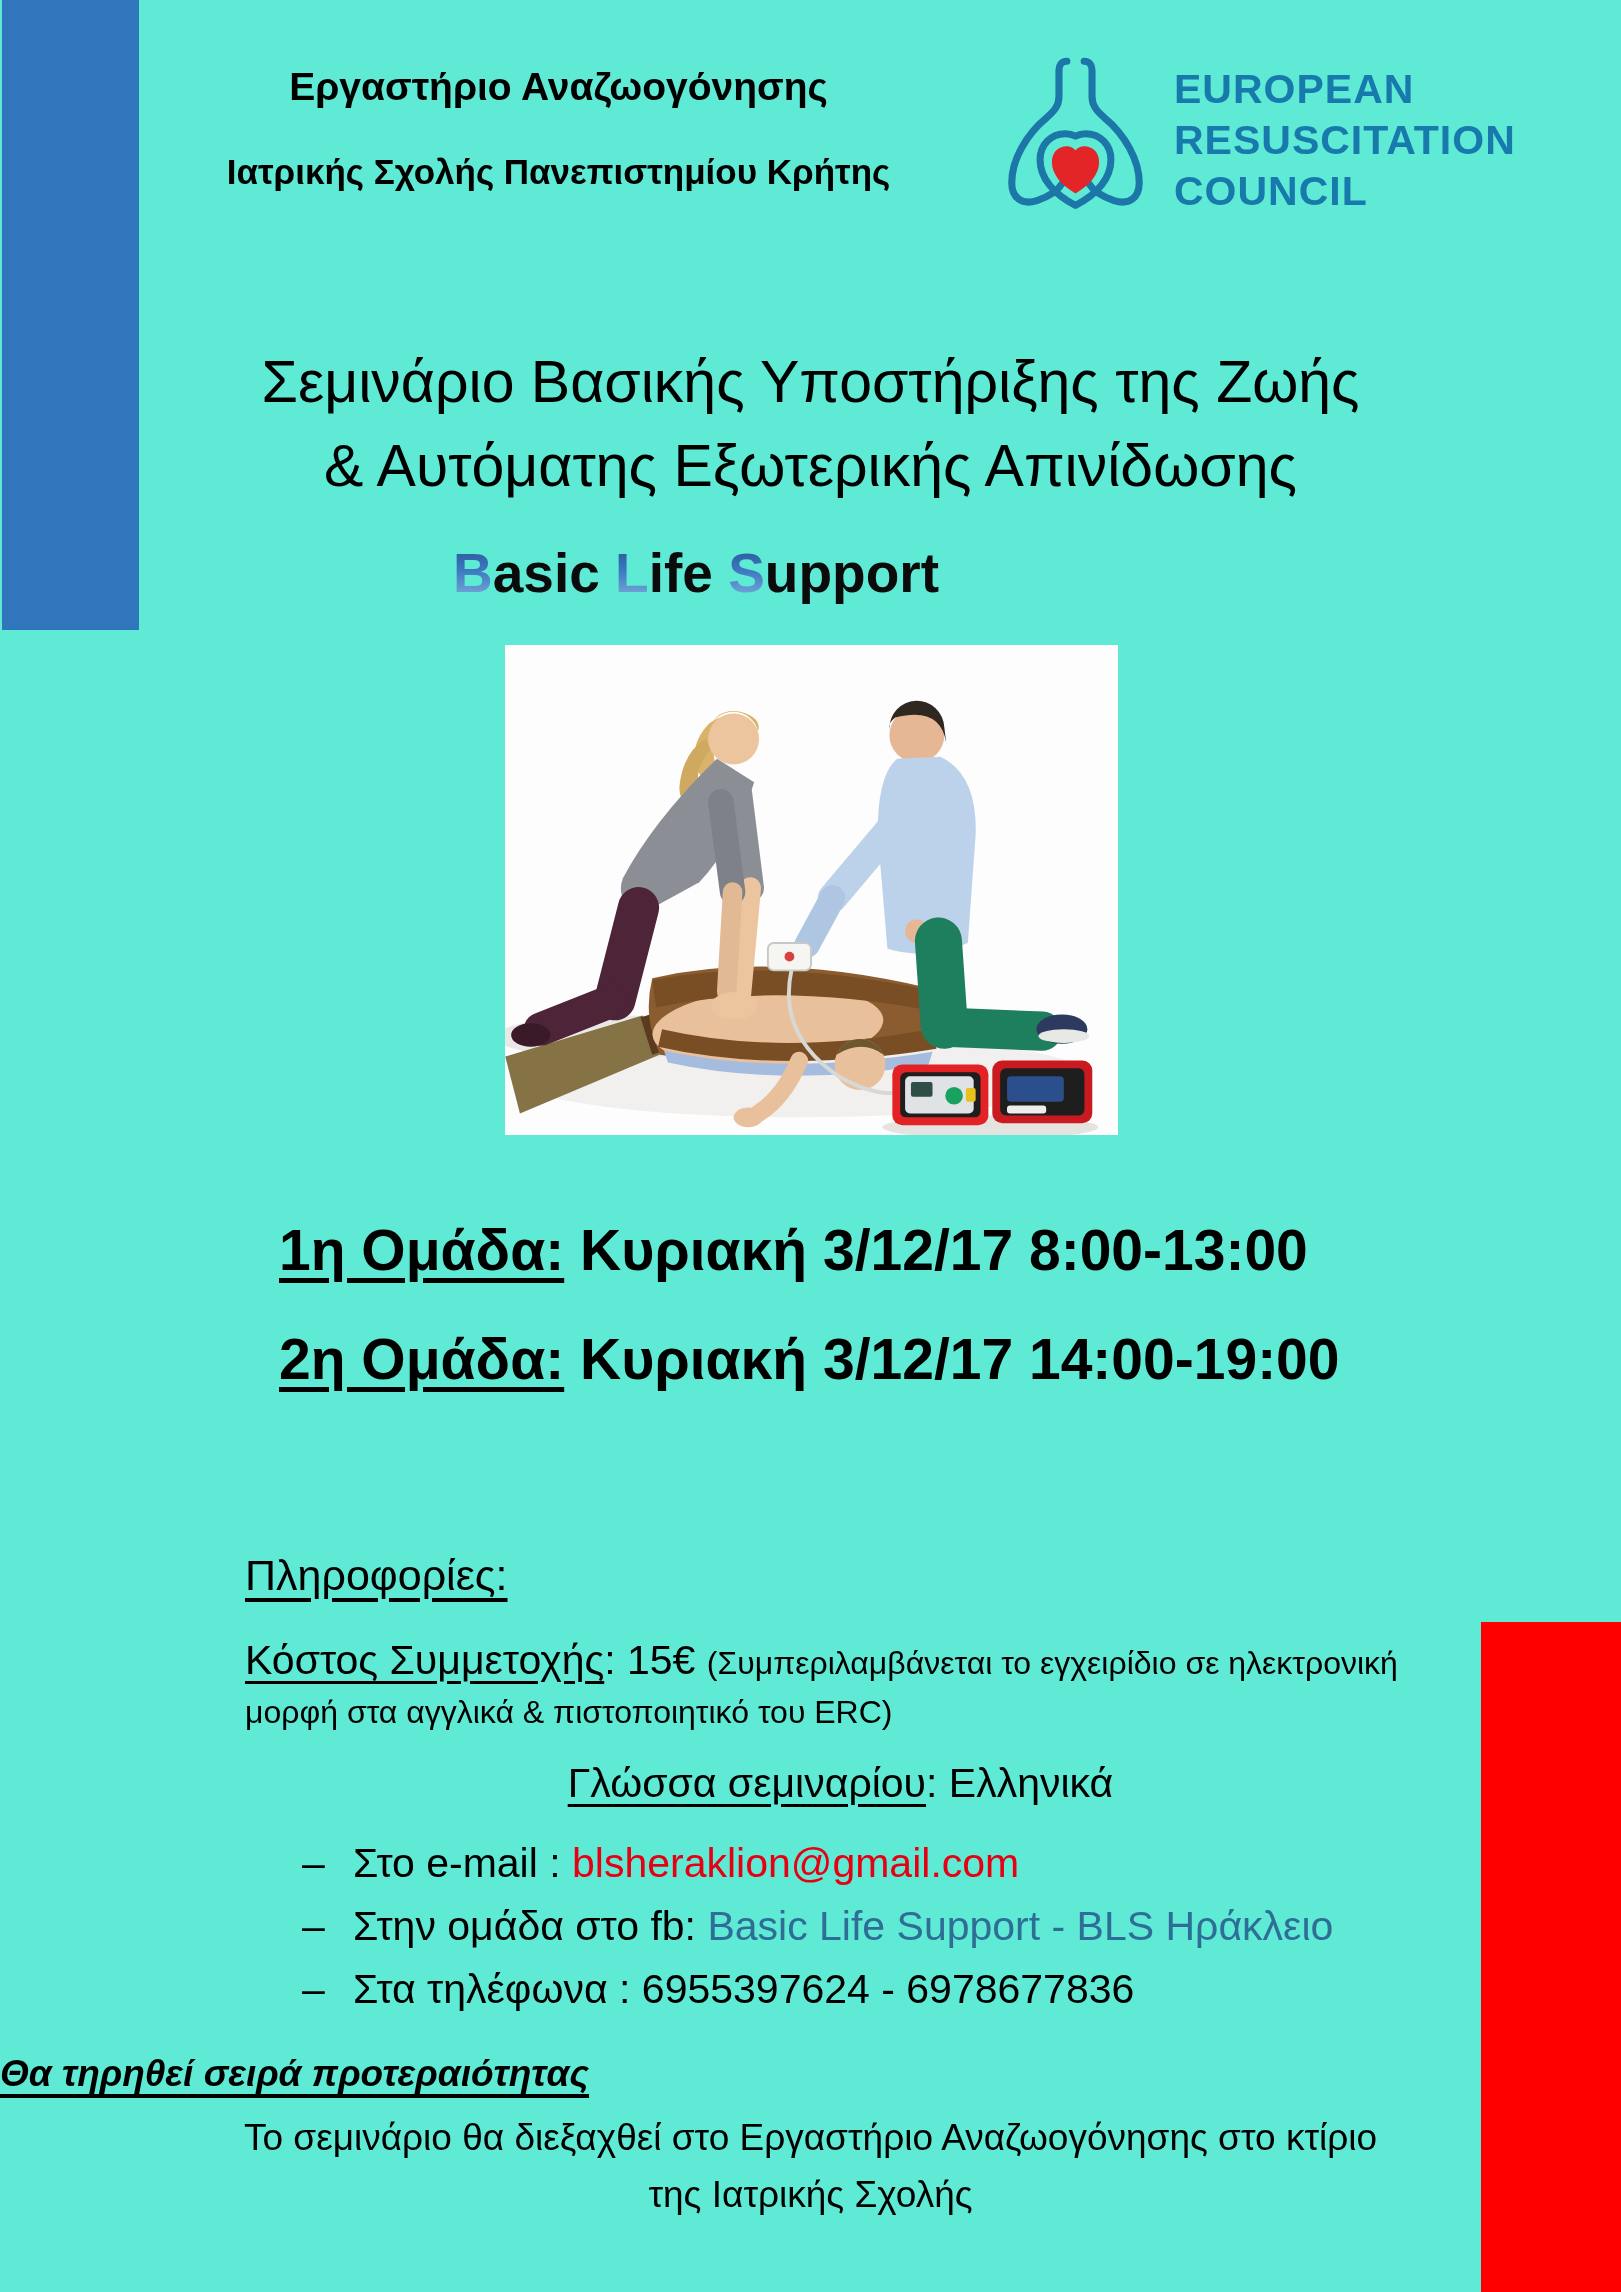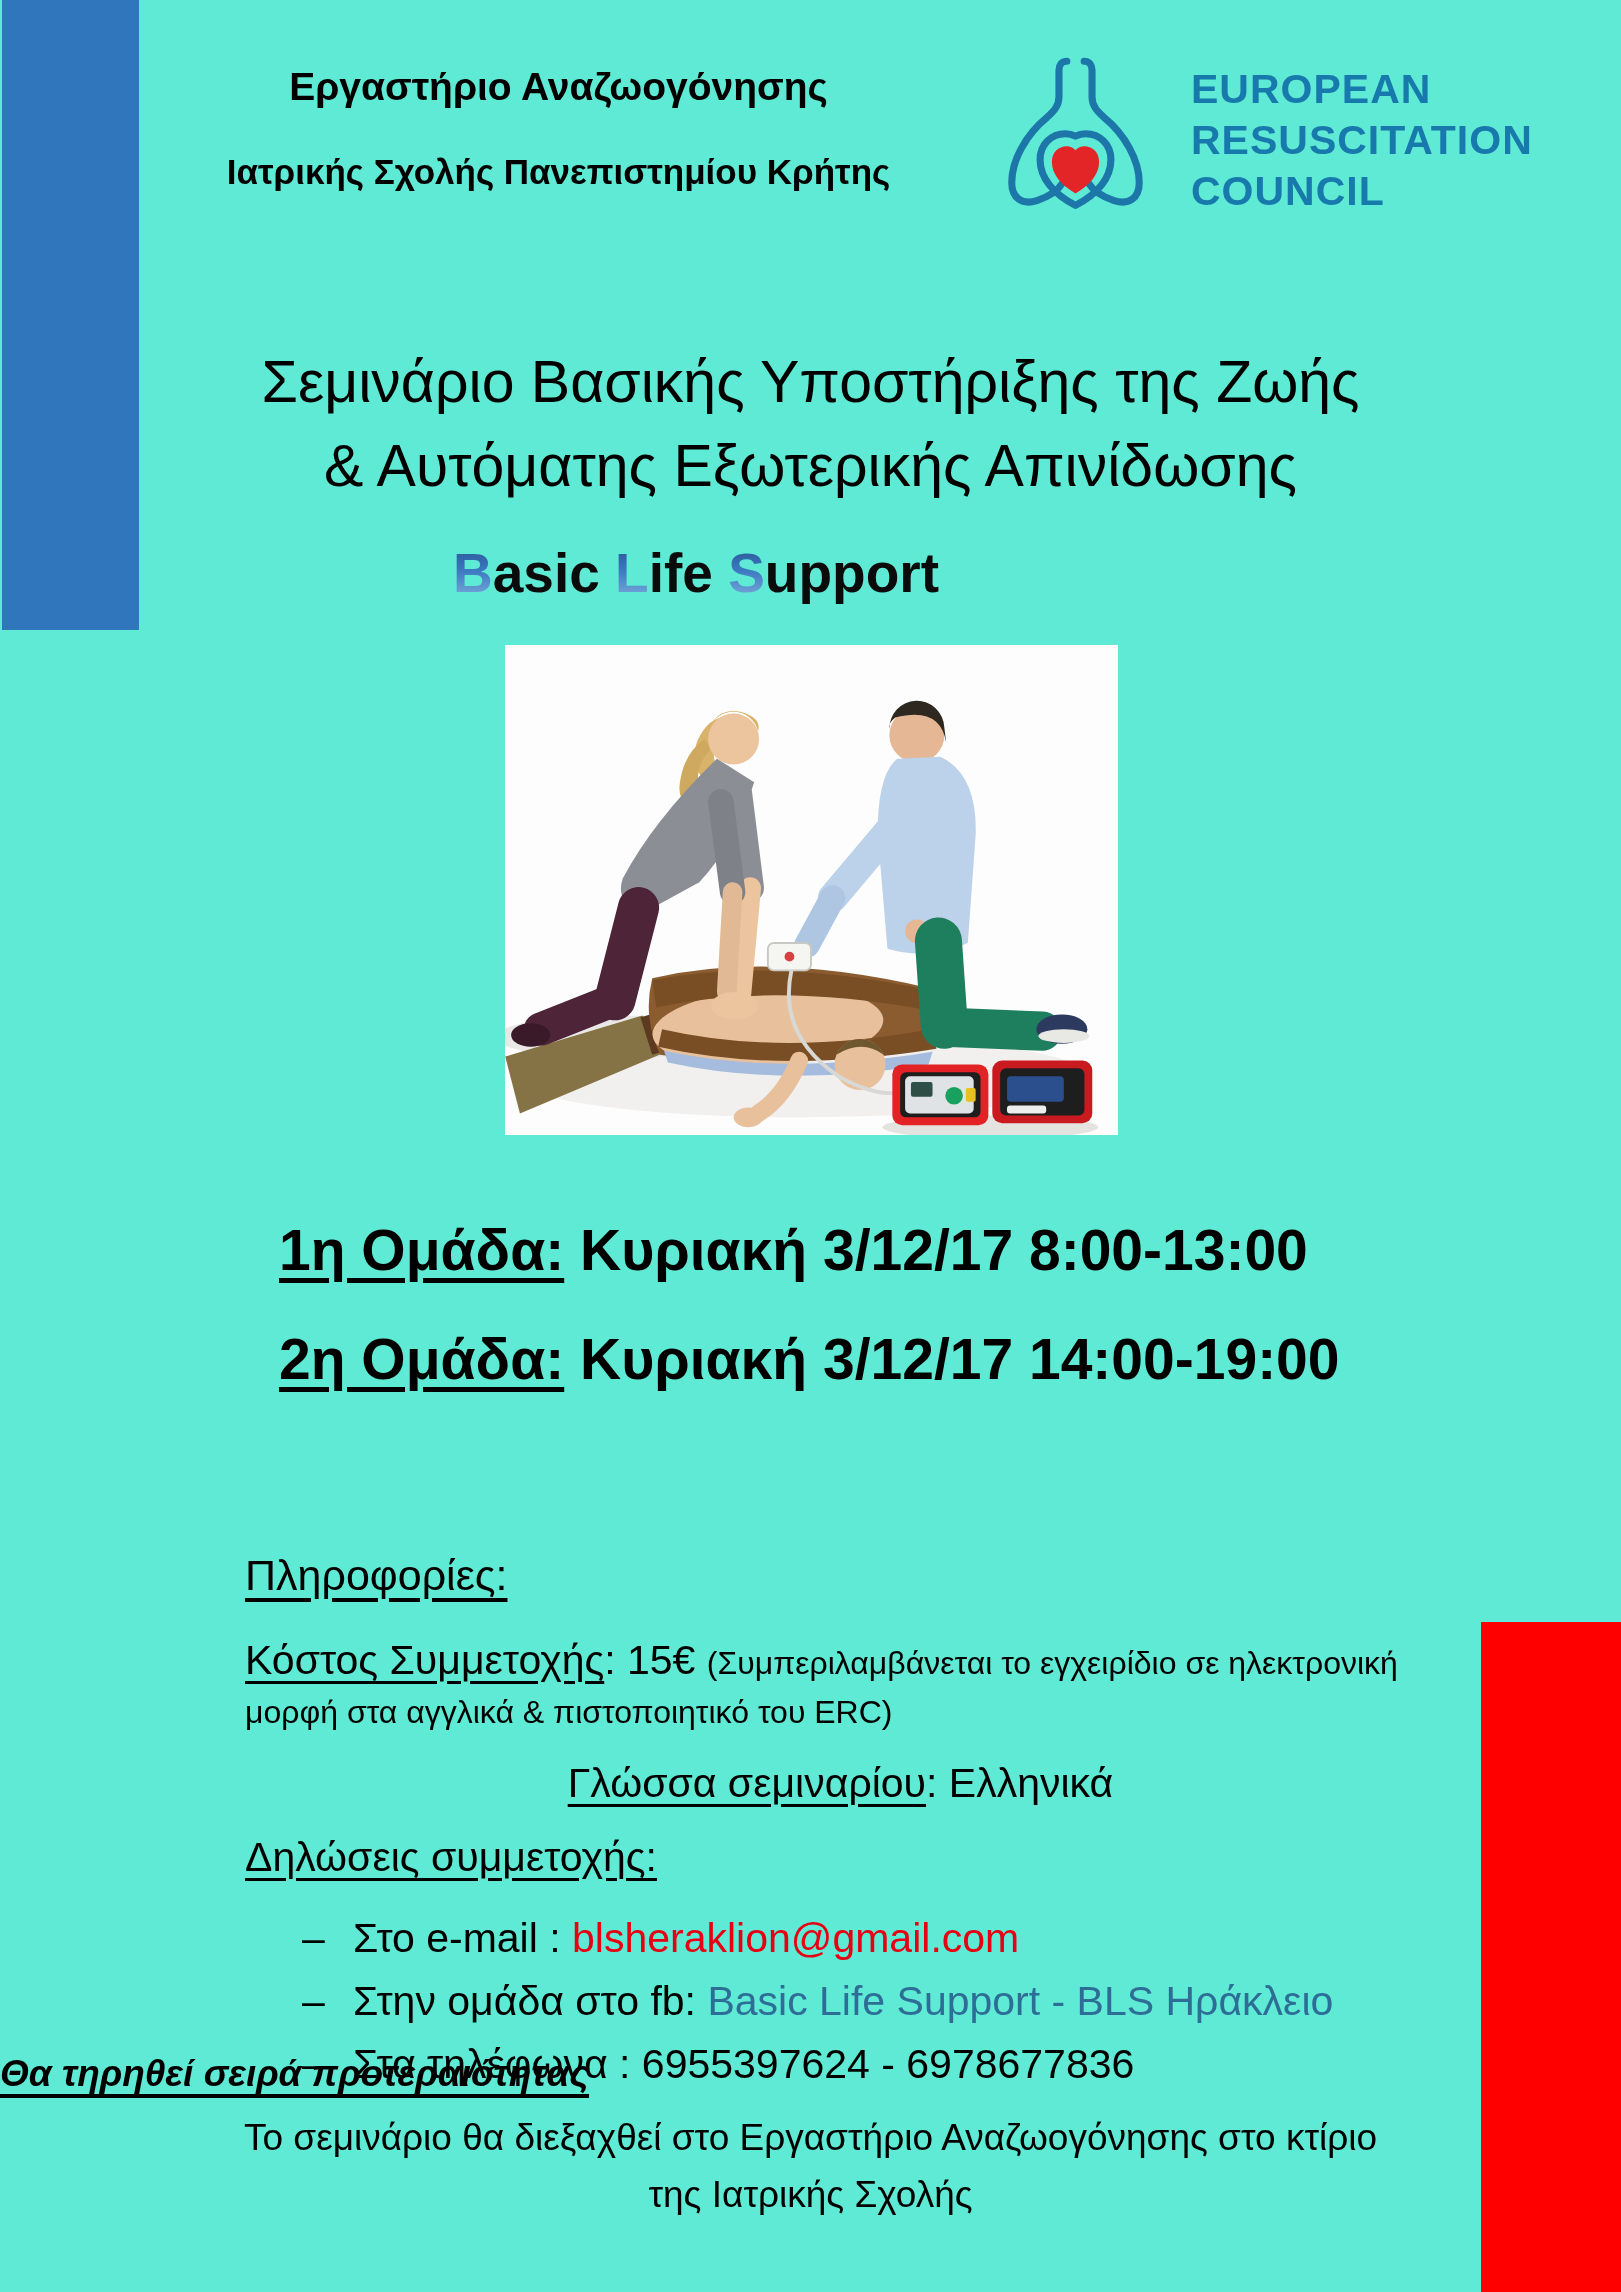--- a/index.html
+++ b/index.html
@@ -12,21 +12,21 @@
     overflow:hidden;
   }
   .abs{position:absolute;}
   
   .blue-bar{left:2px;top:0;width:137px;height:630px;background:#2F76BC;}
   .red-bar{left:1481px;top:1622px;width:140px;height:670px;background:#FF0000;}
   
   .hdr{left:147px;top:65px;width:823px;text-align:center;font-weight:bold;}
   .hdr-l1{font-size:39px;}
   .hdr-l2{font-size:35px;margin-top:43px;}
-  .logo{left:985px;top:44px;display:flex;gap:25px;align-items:flex-start;}
+  .logo{left:985px;top:44px;display:flex;gap:8px;align-items:flex-start;}
   .logo-text{padding-top:19.6px;font-size:41px;font-weight:bold;color:#187AAC;line-height:1.25;letter-spacing:1px;}
   
   .title{left:0;top:341px;width:1621px;text-align:center;font-size:59px;line-height:1.42;}
   .bls{left:0;top:541px;width:1392px;text-align:center;font-size:55px;font-weight:bold;color:#0b0b0b;}
   .bls .ini{
     color:#2E74B5;
     background:linear-gradient(180deg,#274f8f 0%,#3b78c0 45%,#85b4e0 100%);
     -webkit-background-clip:text;background-clip:text;
     -webkit-text-fill-color:transparent;
   }
@@ -154,21 +154,20 @@
   </div>
 
   <div class="abs info">
     <div class="info-h">Πληροφορίες:</div>
 
     <div class="cost"><span class="u2">Κόστος Συμμετοχής</span><span>: 15€ </span><span class="small">(Συμπεριλαμβάνεται το εγχειρίδιο σε ηλεκτρονική</span></div>
     <div class="small" style="line-height:1.5;">μορφή στα αγγλικά &amp;  πιστοποιητικό του ERC)</div>
 
     <div class="lang"><span class="u2">Γλώσσα σεμιναρίου</span><span>: Ελληνικά</span></div>
 
-    <div class="reg"><span class="u2">Δηλώσεις συμμετοχής:</span></div>
 
     <div class="list">
       <div class="li">
         <span class="dash">–</span>
         <span><span>Στο e-mail : </span><span style="color: rgb(230, 0, 18);">blsheraklion@gmail.com</span></span>
       </div>
       <div class="li">
         <span class="dash">–</span>
         <span><span>Στην ομάδα στο fb: </span><span style="color: rgb(46, 110, 150);">Basic Life Support - BLS Ηράκλειο</span></span>
       </div>

